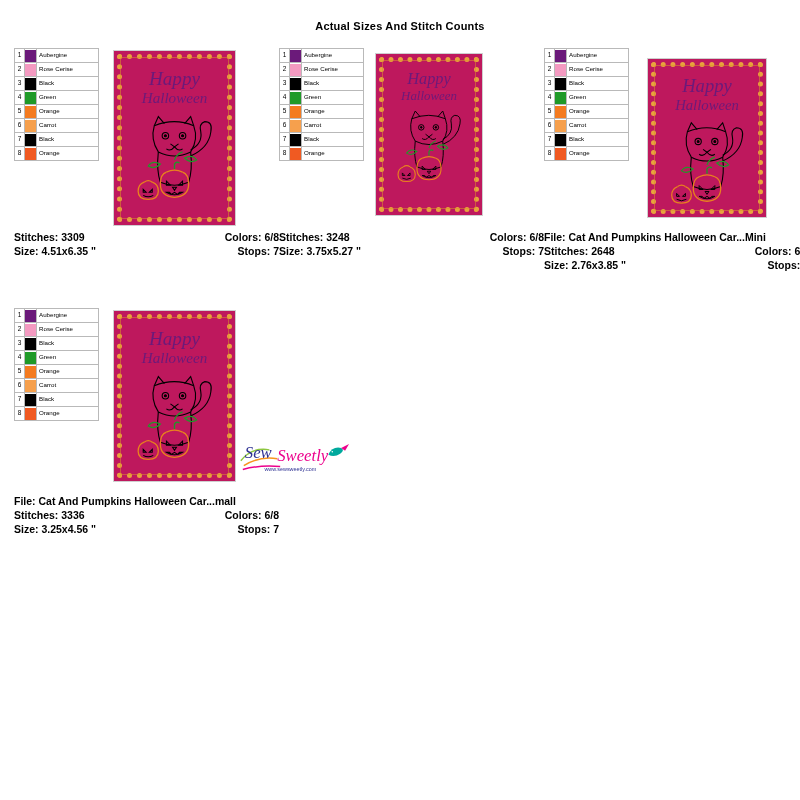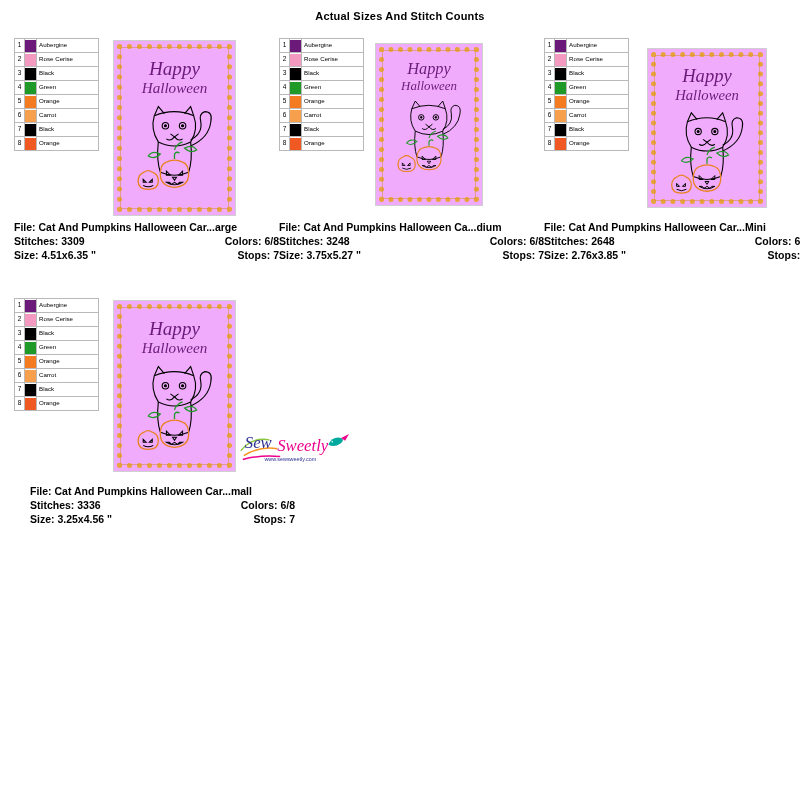--- a/index.html
+++ b/index.html
@@ -12,21 +12,21 @@
     height: 800px;
     font-family: "Liberation Sans", sans-serif;
     color: #000000;
     position: relative;
     overflow: hidden;
   }
   .page-title {
     text-align: center;
     font-size: 11px;
     font-weight: bold;
-    padding-top: 10px;
+    padding-top: 20px;
     letter-spacing: 0.2px;
   }
   .grid {
     position: relative;
   }
   .panel {
     position: absolute;
     width: 265px;
   }
   .panel-body {
@@ -67,21 +67,21 @@
   }
   .legend td.nm {
     padding-left: 2px;
     font-size: 6.2px;
     white-space: nowrap;
     background: #fff;
   }
   
   .design {
     position: absolute;
-    background: #f0abfc;
+    background: #be185d;
     border: 1px solid #cfcfcf;
     box-sizing: border-box;
     padding-left: 29px;
   }
   .rope {
     position: absolute;
     left: 3px; right: 3px; top: 3px; bottom: 3px;
     border: 5px dotted #e8a33d;
     border-radius: 3px;
     box-sizing: border-box;
@@ -233,21 +233,20 @@
             <path d="M42 132 Q50 137 58 132 L55 132 L53 134 L50 132 L47 134 L45 132 Z"></path>
             <path d="M19 129 L22 132 L19 132 Z"></path>
             <path d="M28 129 L25 132 L28 132 Z"></path>
             <path d="M19 135 Q24 138 29 135"></path>
           </g>
         </svg>
       </div>
     </div>
 
     <div class="meta">
-      <div class="file">File: Cat And Pumpkins Halloween Car...arge</div>
       <div class="row">
         <span>Stitches: 3309</span>
         <span>Colors: 6/8</span>
       </div>
       <div class="row">
         <span>Size: 4.51x6.35 "</span>
         <span>Stops: 7</span>
       </div>
     </div>
   </div>
@@ -355,21 +354,20 @@
             <path d="M42 132 Q50 137 58 132 L55 132 L53 134 L50 132 L47 134 L45 132 Z"></path>
             <path d="M19 129 L22 132 L19 132 Z"></path>
             <path d="M28 129 L25 132 L28 132 Z"></path>
             <path d="M19 135 Q24 138 29 135"></path>
           </g>
         </svg>
       </div>
     </div>
 
     <div class="meta">
-      <div class="file">File: Cat And Pumpkins Halloween Ca...dium</div>
       <div class="row">
         <span>Stitches: 3248</span>
         <span>Colors: 6/8</span>
       </div>
       <div class="row">
         <span>Size: 3.75x5.27 "</span>
         <span>Stops: 7</span>
       </div>
     </div>
   </div>
@@ -598,21 +596,21 @@
             <path d="M48 127 L52 127 L50 130 Z"></path>
             <path d="M42 132 Q50 137 58 132 L55 132 L53 134 L50 132 L47 134 L45 132 Z"></path>
             <path d="M19 129 L22 132 L19 132 Z"></path>
             <path d="M28 129 L25 132 L28 132 Z"></path>
             <path d="M19 135 Q24 138 29 135"></path>
           </g>
         </svg>
       </div>
     </div>
 
-    <div class="meta" style="margin-top:4px;margin-left:16px;">
+    <div class="meta" style="margin-top:4px;">
       <div class="file">File: Cat And Pumpkins Halloween Car...mall</div>
       <div class="row">
         <span>Stitches: 3336</span>
         <span>Colors: 6/8</span>
       </div>
       <div class="row">
         <span>Size: 3.25x4.56 "</span>
         <span>Stops: 7</span>
       </div>
     </div>

